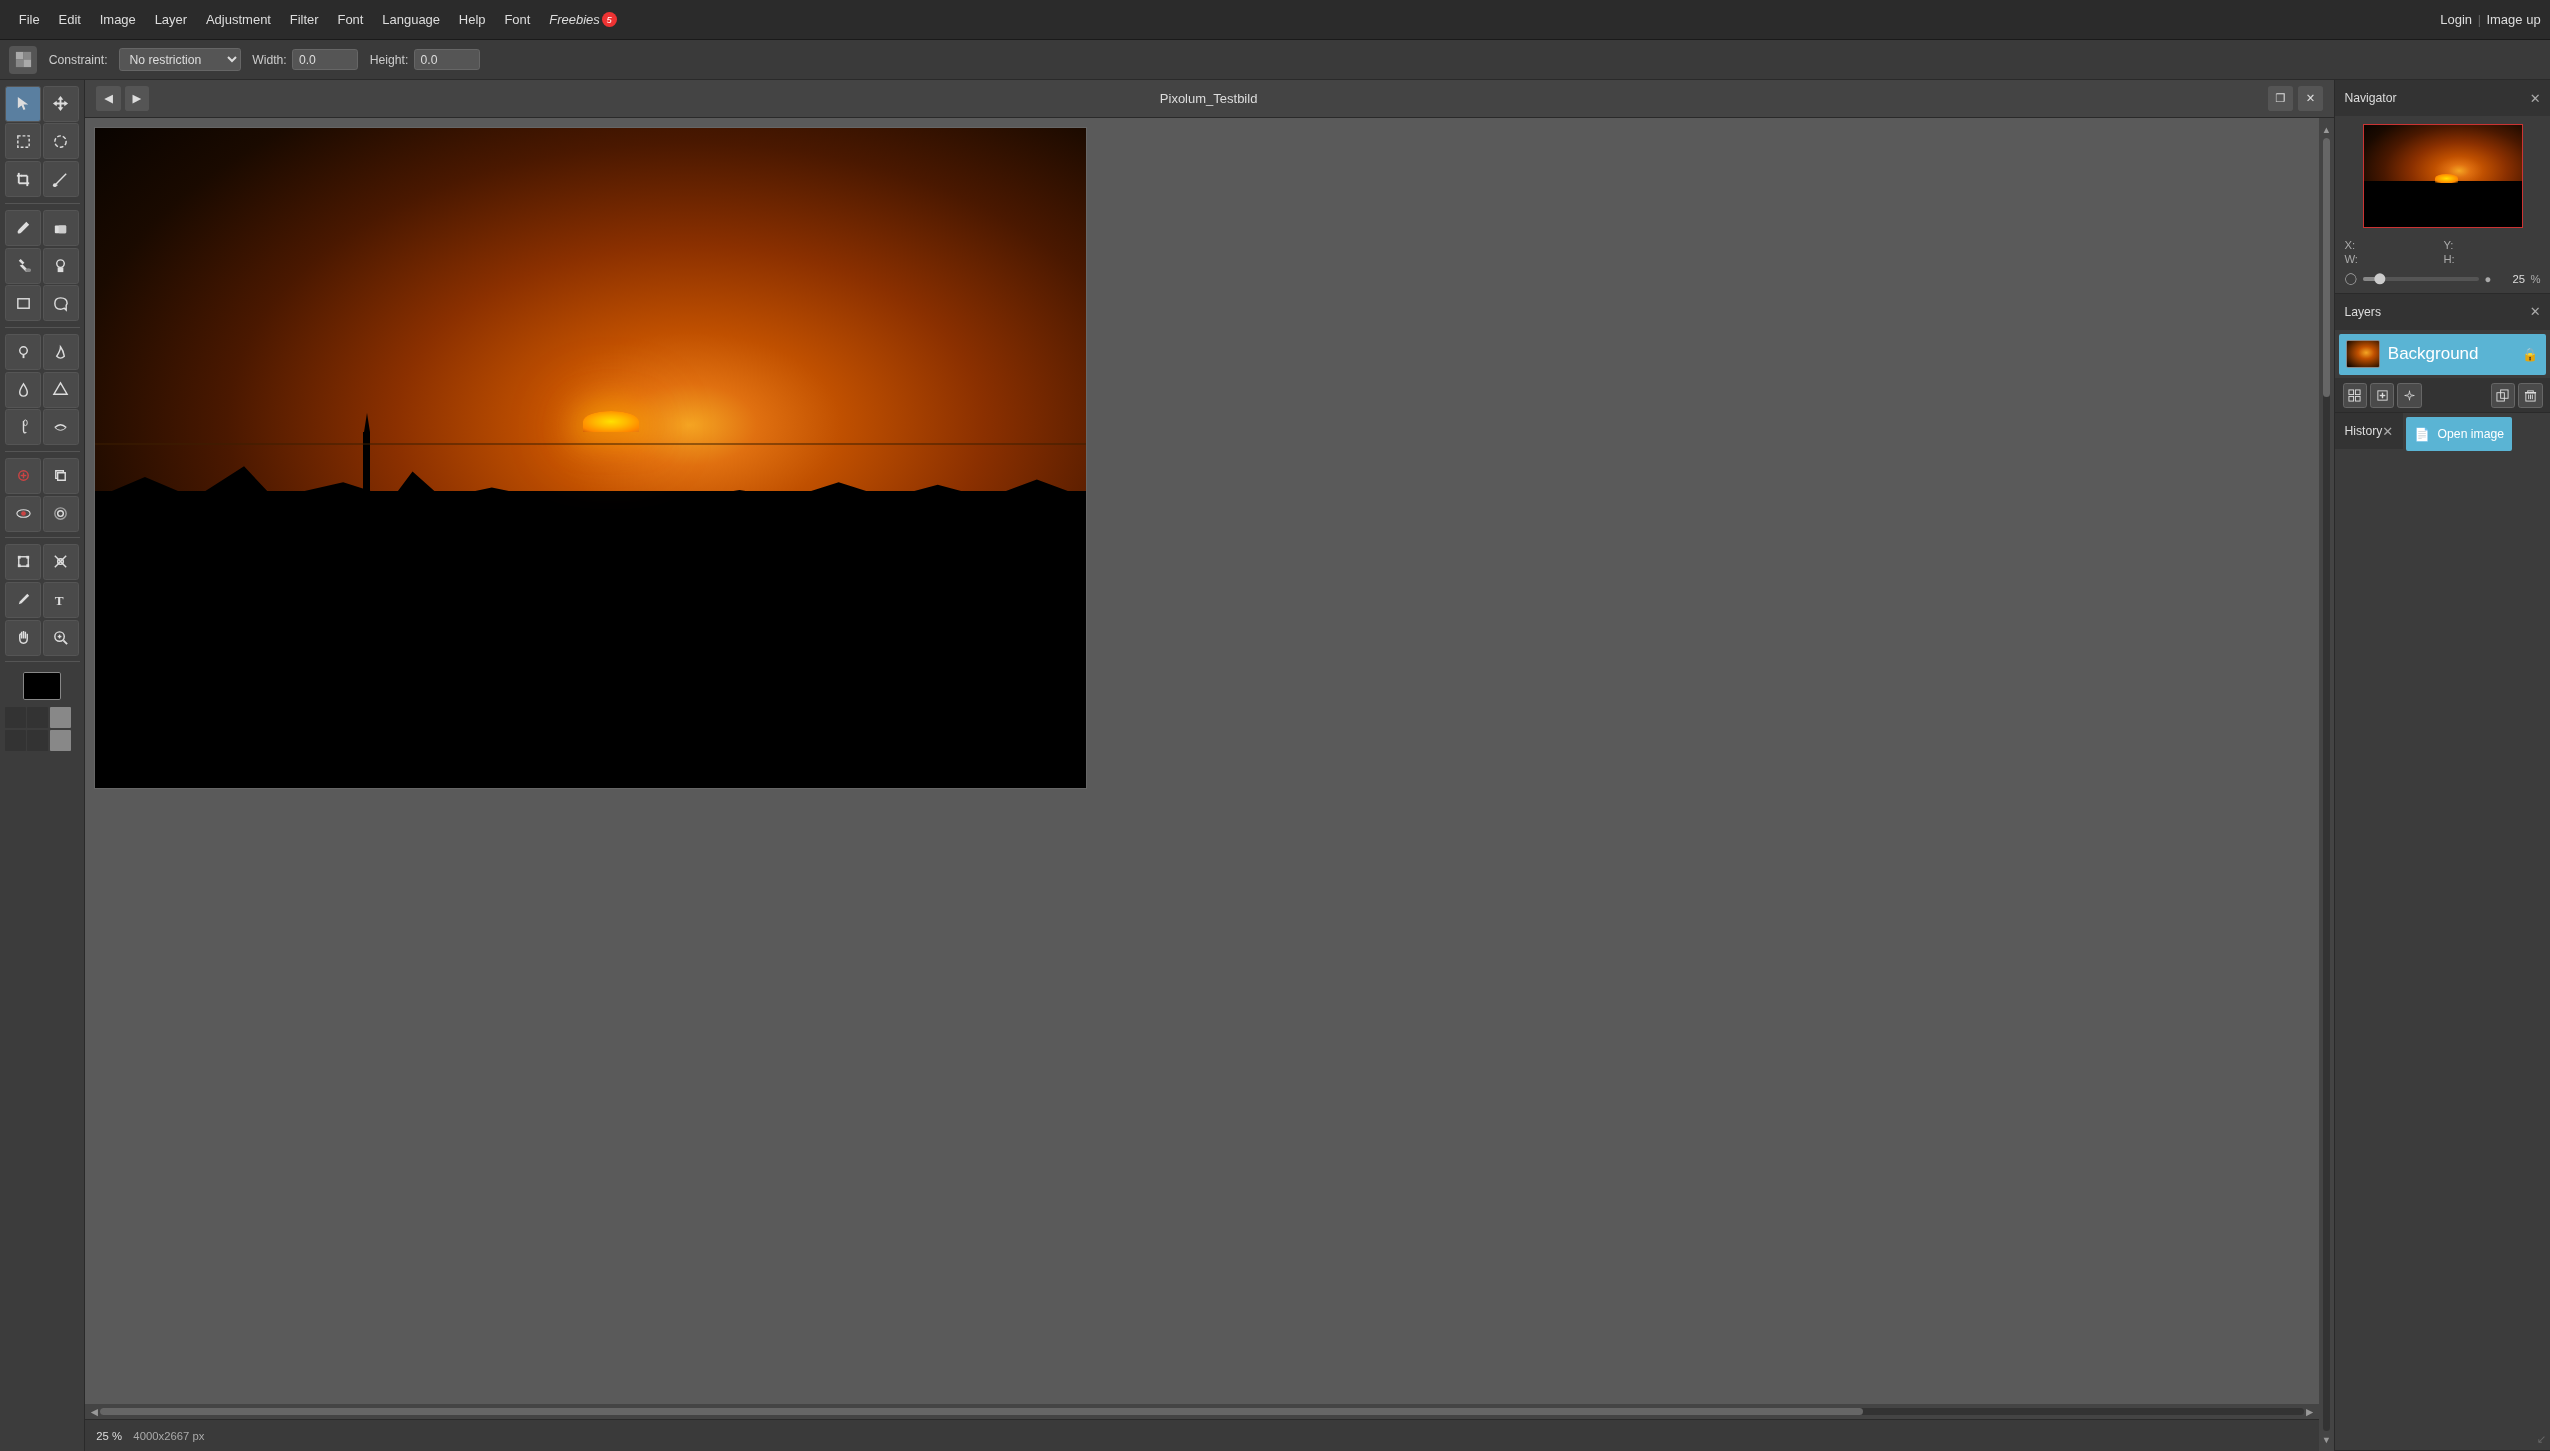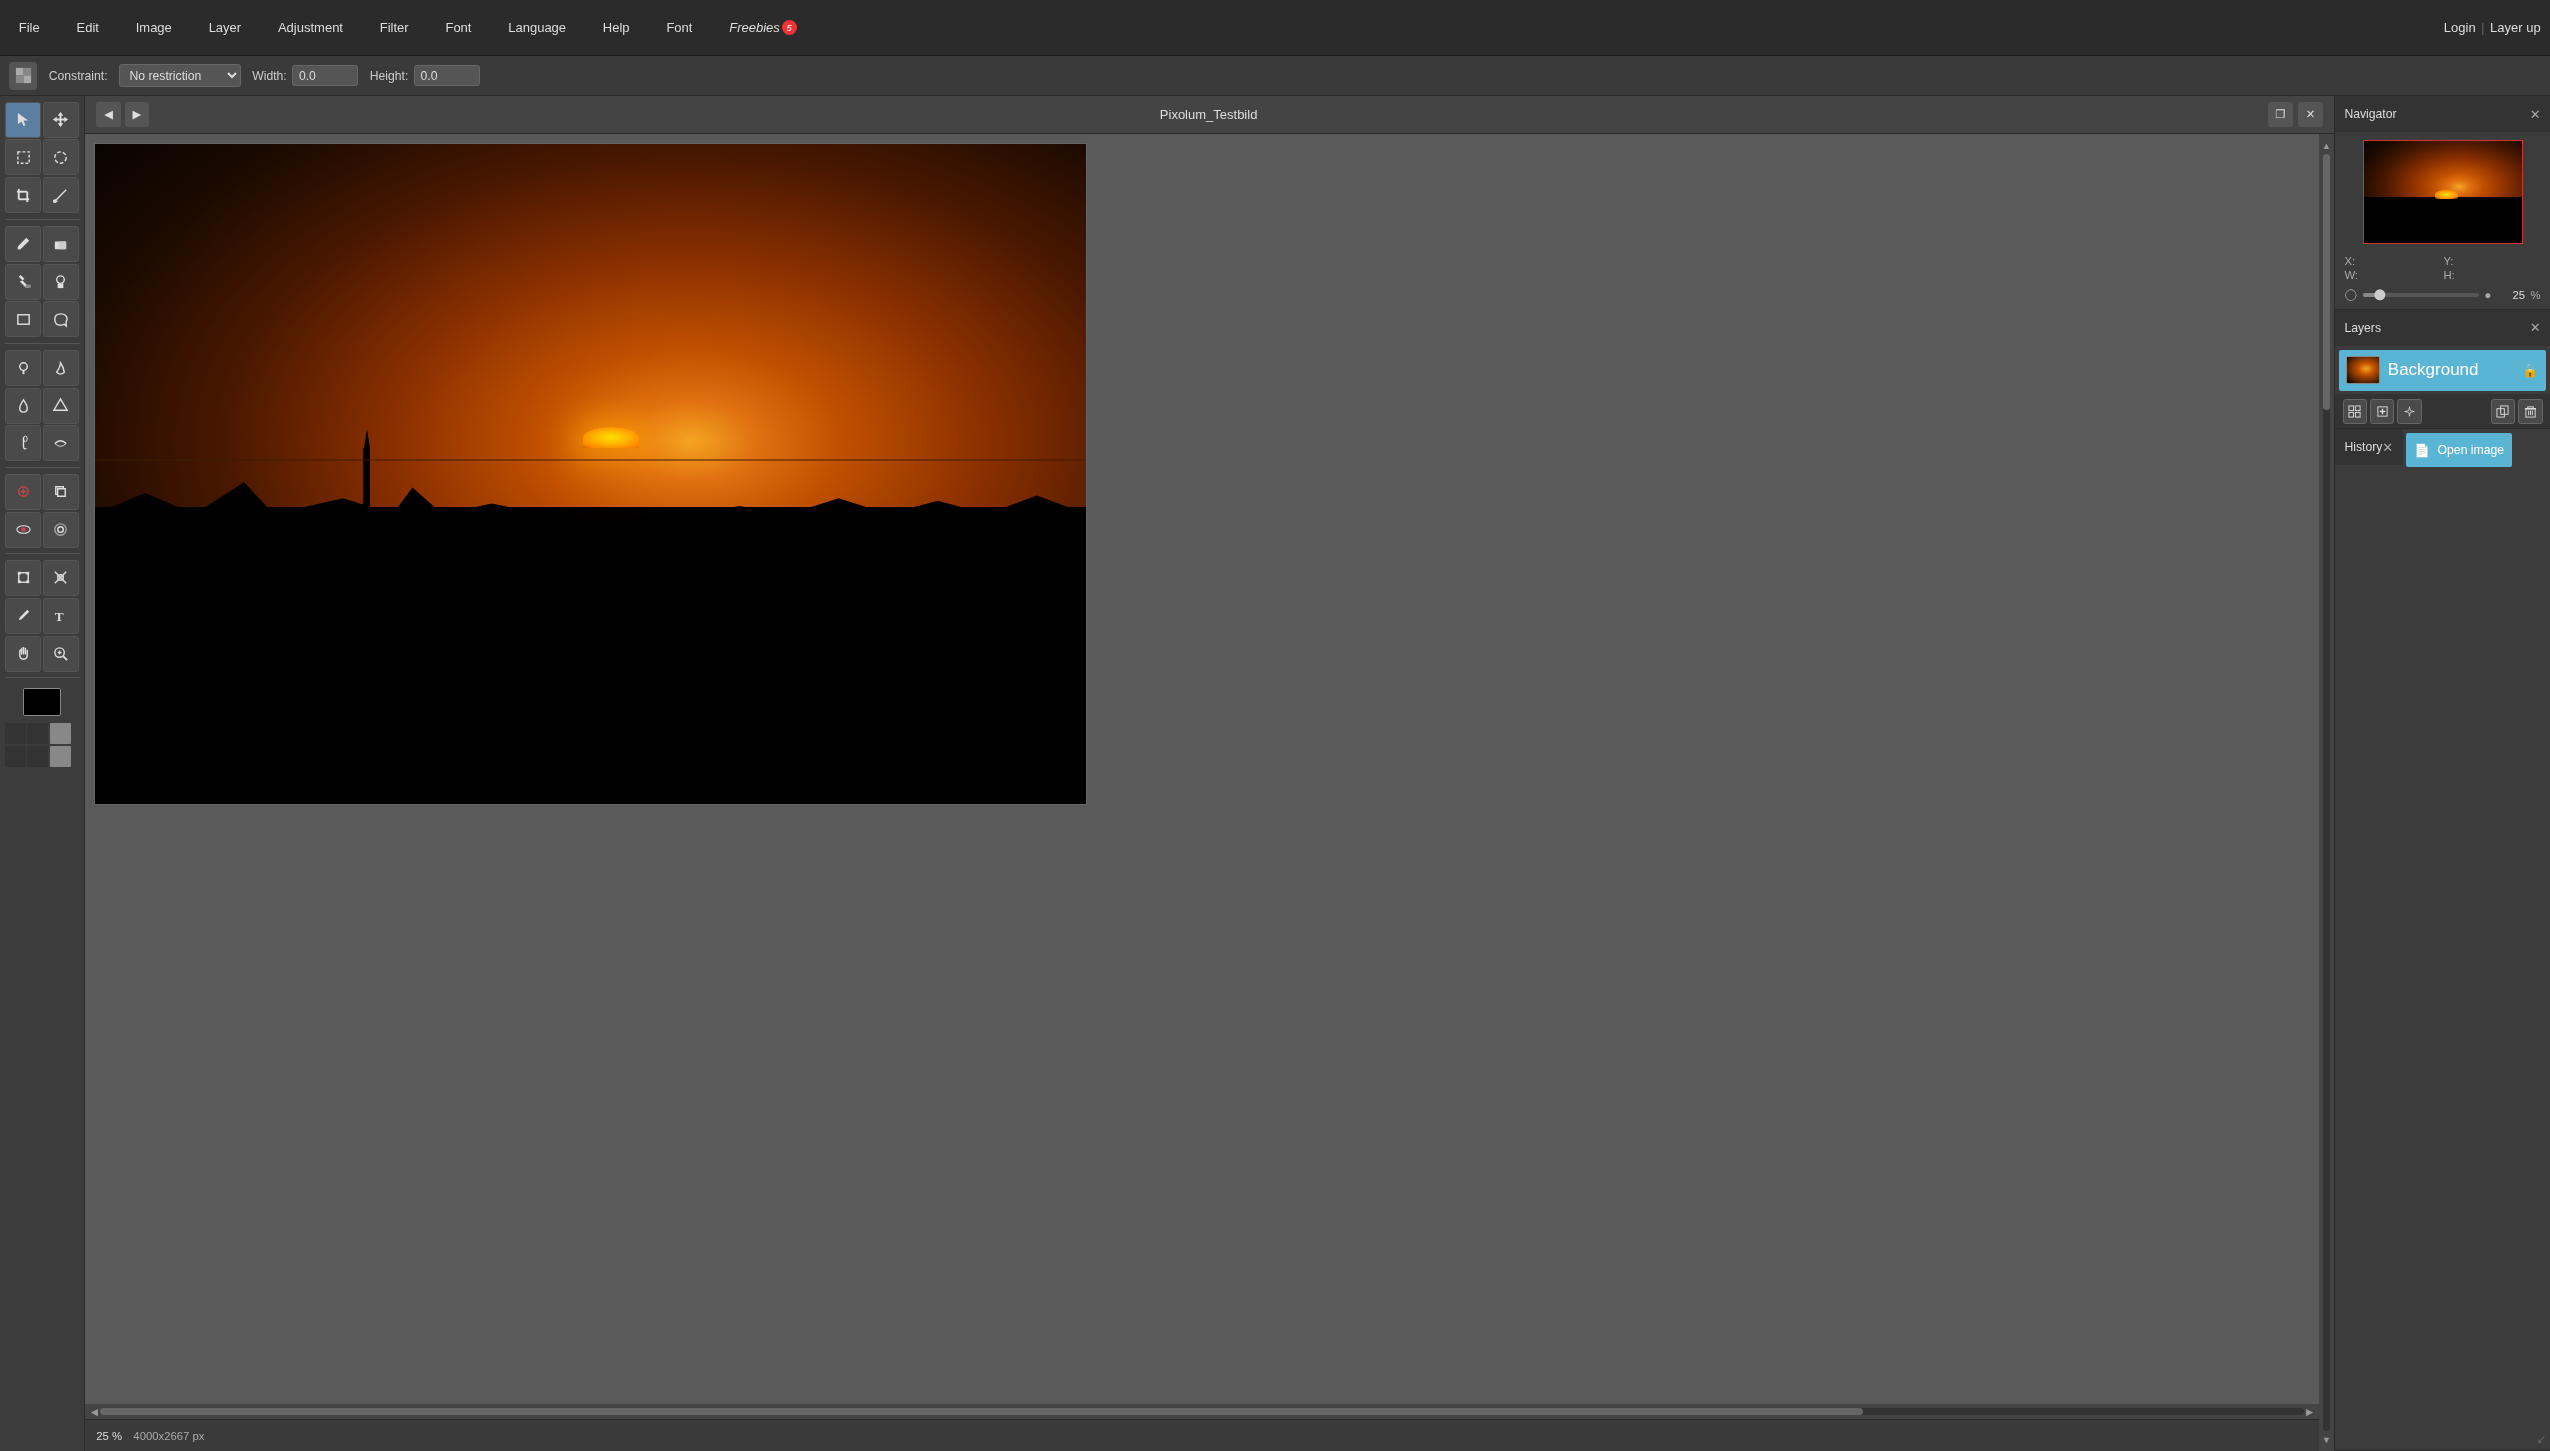--- a/index.html
+++ b/index.html
@@ -10,26 +10,26 @@
       font-family: Arial, sans-serif;
       font-size: 12.2px;
       color: #ddd;
       overflow: hidden;
       display: flex;
       flex-direction: column;
     }
 
     
     #menubar {
-      height: 56px;
+      height: 40px;
       background: #2b2b2b;
       display: flex;
       align-items: center;
       padding: 0 9.4px;
-      gap: 18px;
+      gap: 0;
       flex-shrink: 0;
       border-bottom: 0.9px solid #1a1a1a;
     }
     .menu-item {
       padding: 3.8px 9.4px;
       color: #ddd;
       cursor: pointer;
       font-size: 13px;
       border-radius: 2.8px;
     }
@@ -576,21 +576,21 @@
   <span class="menu-item">Language</span>
   <span class="menu-item">Help</span>
   <span class="menu-item menu-item-font">Font</span>
   <span class="menu-item freebies-badge">
     <span>Freebies</span>
     <span class="badge-red">5</span>
   </span>
   <div class="menu-right">
     <span class="login-btn">Login</span>
     <span class="sep">|</span>
-    <span class="signup-btn">Layer up</span>
+    <span class="signup-btn">Image up</span>
   </div>
 </div>
 
 <div id="toolbar">
   <div class="toolbar-logo">
     <svg width="19" height="19" viewBox="0 0 20 20">
       <rect x="2" y="2" width="8" height="8" fill="#aaa"></rect>
       <rect x="10" y="2" width="8" height="8" fill="#888"></rect>
       <rect x="2" y="10" width="8" height="8" fill="#888"></rect>
       <rect x="10" y="10" width="8" height="8" fill="#aaa"></rect>

